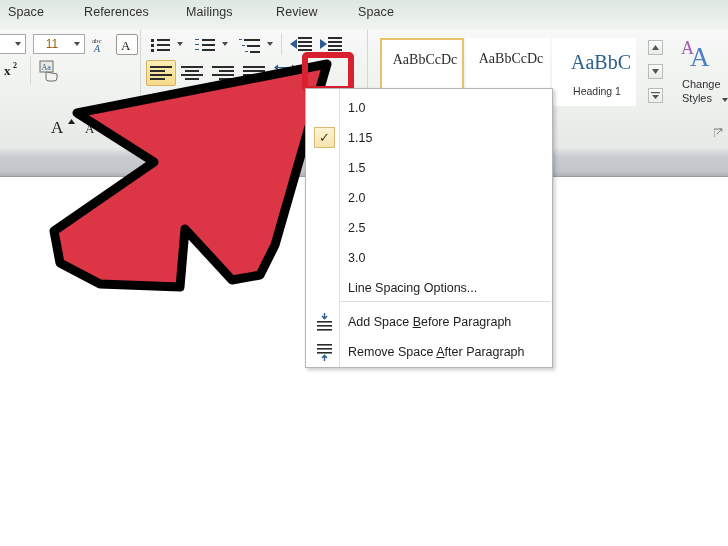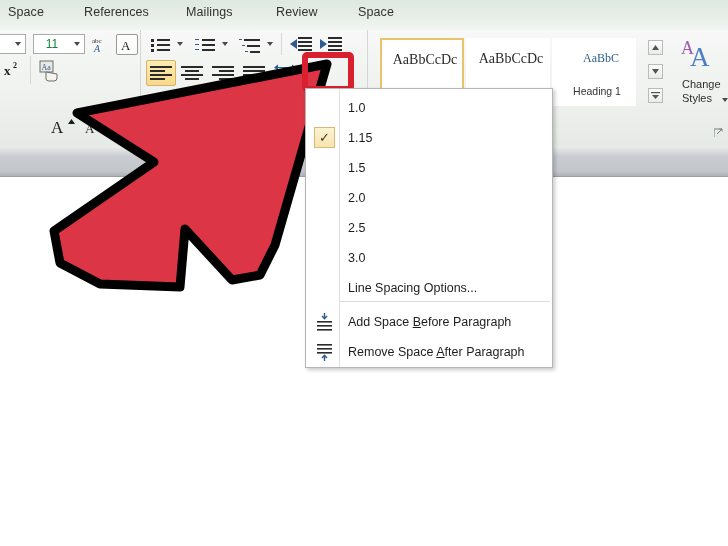--- a/index.html
+++ b/index.html
@@ -57,21 +57,21 @@
   }
 
   .caret { width:0;height:0;border-left:3px solid transparent;border-right:3px solid transparent;border-top:4px solid #4a4a44; }
 
   
   .combo {
     position: absolute; box-sizing: border-box;
     background: #ffffff; border: 1px solid #a6aca6;
     display:flex; align-items:center;
   }
-  .combo .val { flex:1; text-align:center; font-size:12px; color:#15803d; }
+  .combo .val { flex:1; text-align:center; font-size:12px; color:#a16207; }
   .combo .dd { width:14px; display:flex; align-items:center; justify-content:center; }
 
   
   .lines { position:relative; width:100%; height:100%; }
   .lines i {
     position:absolute; height:2px; background:#2b2b2b; display:block;
   }
   .lines i.blue { background:#2f5b93; }
   .dotcol { position:absolute; width:2px; height:2px; background:#2b2b2b; }
 
@@ -83,21 +83,21 @@
     display:flex; align-items:flex-start; justify-content:center;
     overflow:hidden;
     padding-left:6px;
   }
   .gal.active { border:2px solid #e8c36a; }
   .gal .samp {
     font-family: "Liberation Serif", serif;
     font-size: 14px; color:#2b2b2b; white-space:nowrap;
     margin-top: 12px;
   }
-  .gal .samp.hd { color:#2c5f8a; font-size:12px;margin-left:8px; }
+  .gal .samp.hd { color:#2c5f8a; font-size:20px;margin-left:8px; }
   .gal .nm { position:absolute; bottom:4px; font-size:10.5px; color:#333; white-space:nowrap;}
 
   .spinbtn {
     position:absolute; box-sizing:border-box;
     width:15px; height:15px;
     border:1px solid #b6bcb6; background:linear-gradient(to bottom,#fbfcfb,#e9ece9);
     display:flex;align-items:center;justify-content:center;
   }
 
   .chg-label { position:absolute; font-size:11px; color:#2f2f2f; white-space:nowrap; }

